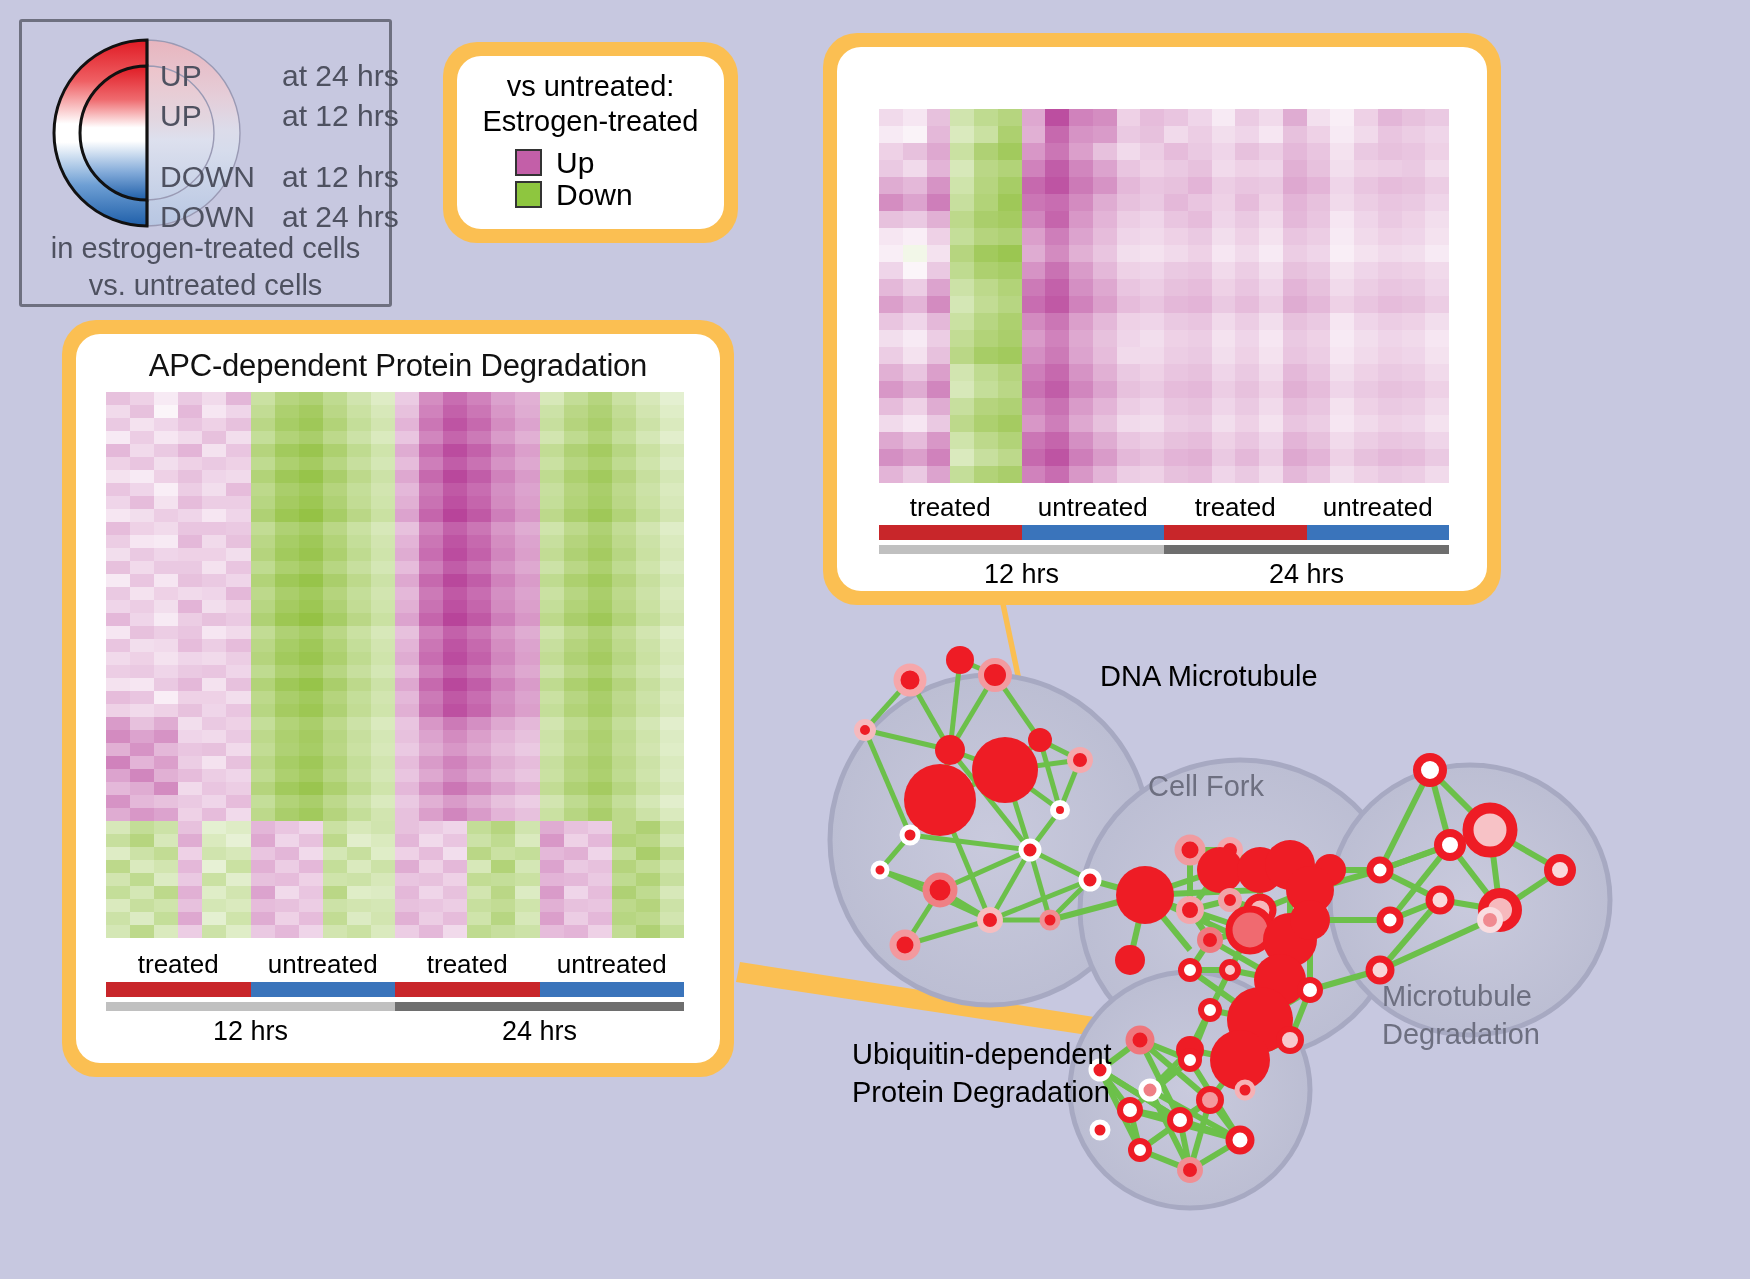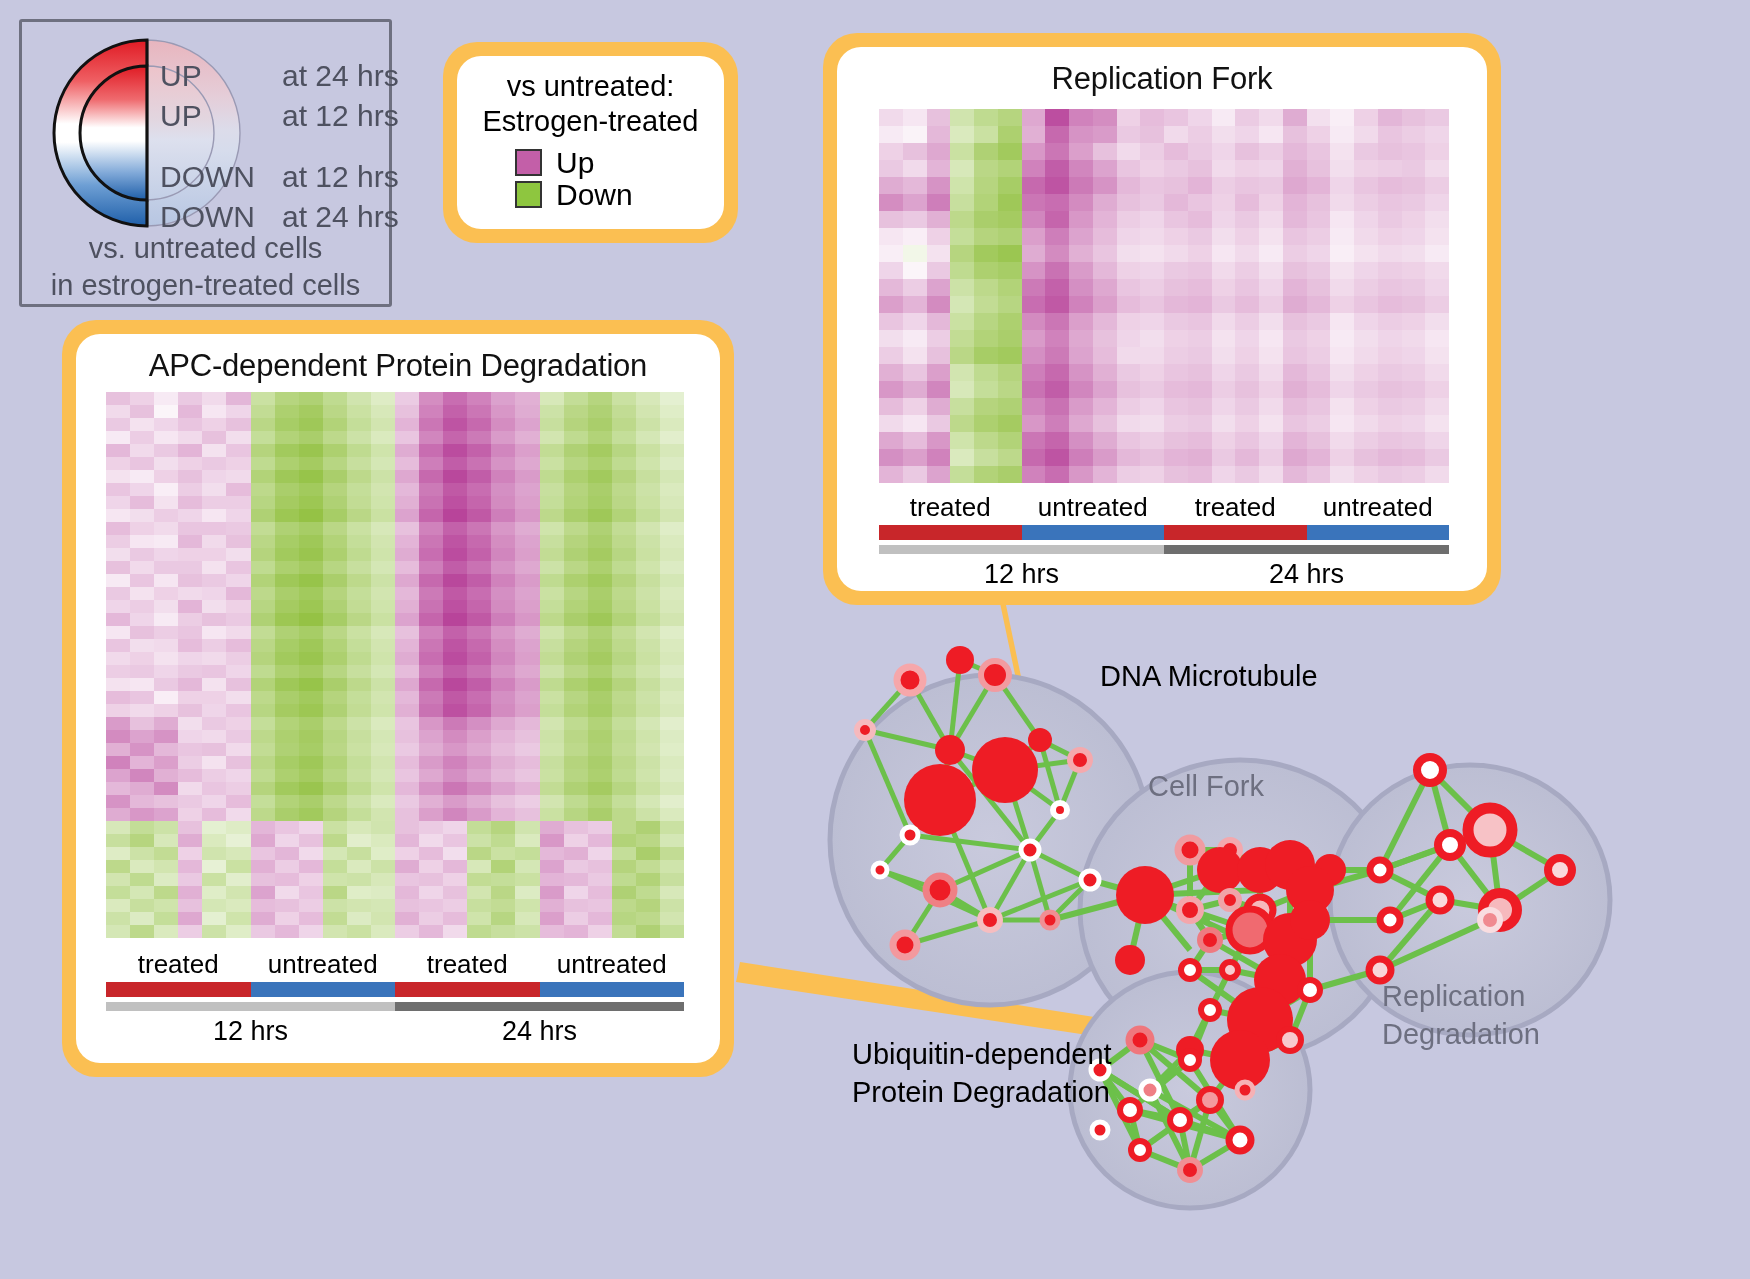--- a/index.html
+++ b/index.html
@@ -153,22 +153,22 @@
     <span style="display:inline-block;width:122px">UP</span><span>at 12 hrs</span>
   </div>
   <div class="key-row" style="left:138px; top:138px;">
     <span style="display:inline-block;width:122px">DOWN</span><span>at 12 hrs</span>
   </div>
   <div class="key-row" style="left:138px; top:178px;">
     <span style="display:inline-block;width:122px">DOWN</span><span>at 24 hrs</span>
   </div>
 
   <div id="key-foot">
+    <div>in estrogen-treated cells</div>
     <div>vs. untreated cells</div>
-    <div>in estrogen-treated cells</div>
   </div>
 </div>
 
 <div id="legend-box" class="panel">
   <div class="panel-inner">
     <div class="legend-head">
       <div>vs untreated:</div>
       <div>Estrogen-treated</div>
     </div>
     <div class="legend-items">
@@ -179,21 +179,20 @@
       <div class="legend-item">
         <span class="swatch" style="background:#8ec63f"></span>
         <span class="legend-label">Down</span>
       </div>
     </div>
   </div>
 </div>
 
 <div id="rf-panel" class="panel">
   <div class="panel-inner">
-    <div class="panel-title">Replication Fork</div>
 
     <div class="hm-wrap" style="left:42px; top:62px; width:570px;">
       <div class="hm" id="hm-rf" style="grid-template-columns: repeat(24, 1fr);">
           <i style="height:17px;background:rgb(241,218,235)"></i>
           <i style="height:17px;background:rgb(246,230,242)"></i>
           <i style="height:17px;background:rgb(231,193,221)"></i>
           <i style="height:17px;background:rgb(208,228,174)"></i>
           <i style="height:17px;background:rgb(191,219,144)"></i>
           <i style="height:17px;background:rgb(182,213,127)"></i>
           <i style="height:17px;background:rgb(222,168,208)"></i>
@@ -2033,17 +2032,17 @@
       <circle cx="450" cy="520" r="11" fill="#ffffff" stroke="#ee1c25" stroke-width="7"></circle>
       <circle cx="400" cy="550" r="10" fill="#ee1c25" stroke="#f08f94" stroke-width="6"></circle>
       <circle cx="350" cy="530" r="9" fill="#ffffff" stroke="#ee1c25" stroke-width="6"></circle>
       <circle cx="310" cy="510" r="8" fill="#ee1c25" stroke="#ffffff" stroke-width="5"></circle>
       <circle cx="455" cy="470" r="8" fill="#ee1c25" stroke="#f6b1b5" stroke-width="5"></circle>
     </g>
   </svg>
 
   <div class="net-label" style="left:310px; top:40px;">DNA Microtubule</div>
   <div class="net-label grey" style="left:358px; top:150px;">Cell Fork</div>
-  <div class="net-label grey" style="left:592px; top:360px;">Replication</div>
+  <div class="net-label grey" style="left:592px; top:360px;">Microtubule</div>
   <div class="net-label grey" style="left:592px; top:398px;">Degradation</div>
   <div class="net-label" style="left:62px; top:418px;">Ubiquitin-dependent</div>
   <div class="net-label" style="left:62px; top:456px;">Protein Degradation</div>
 </div>
 
 </body></html>

